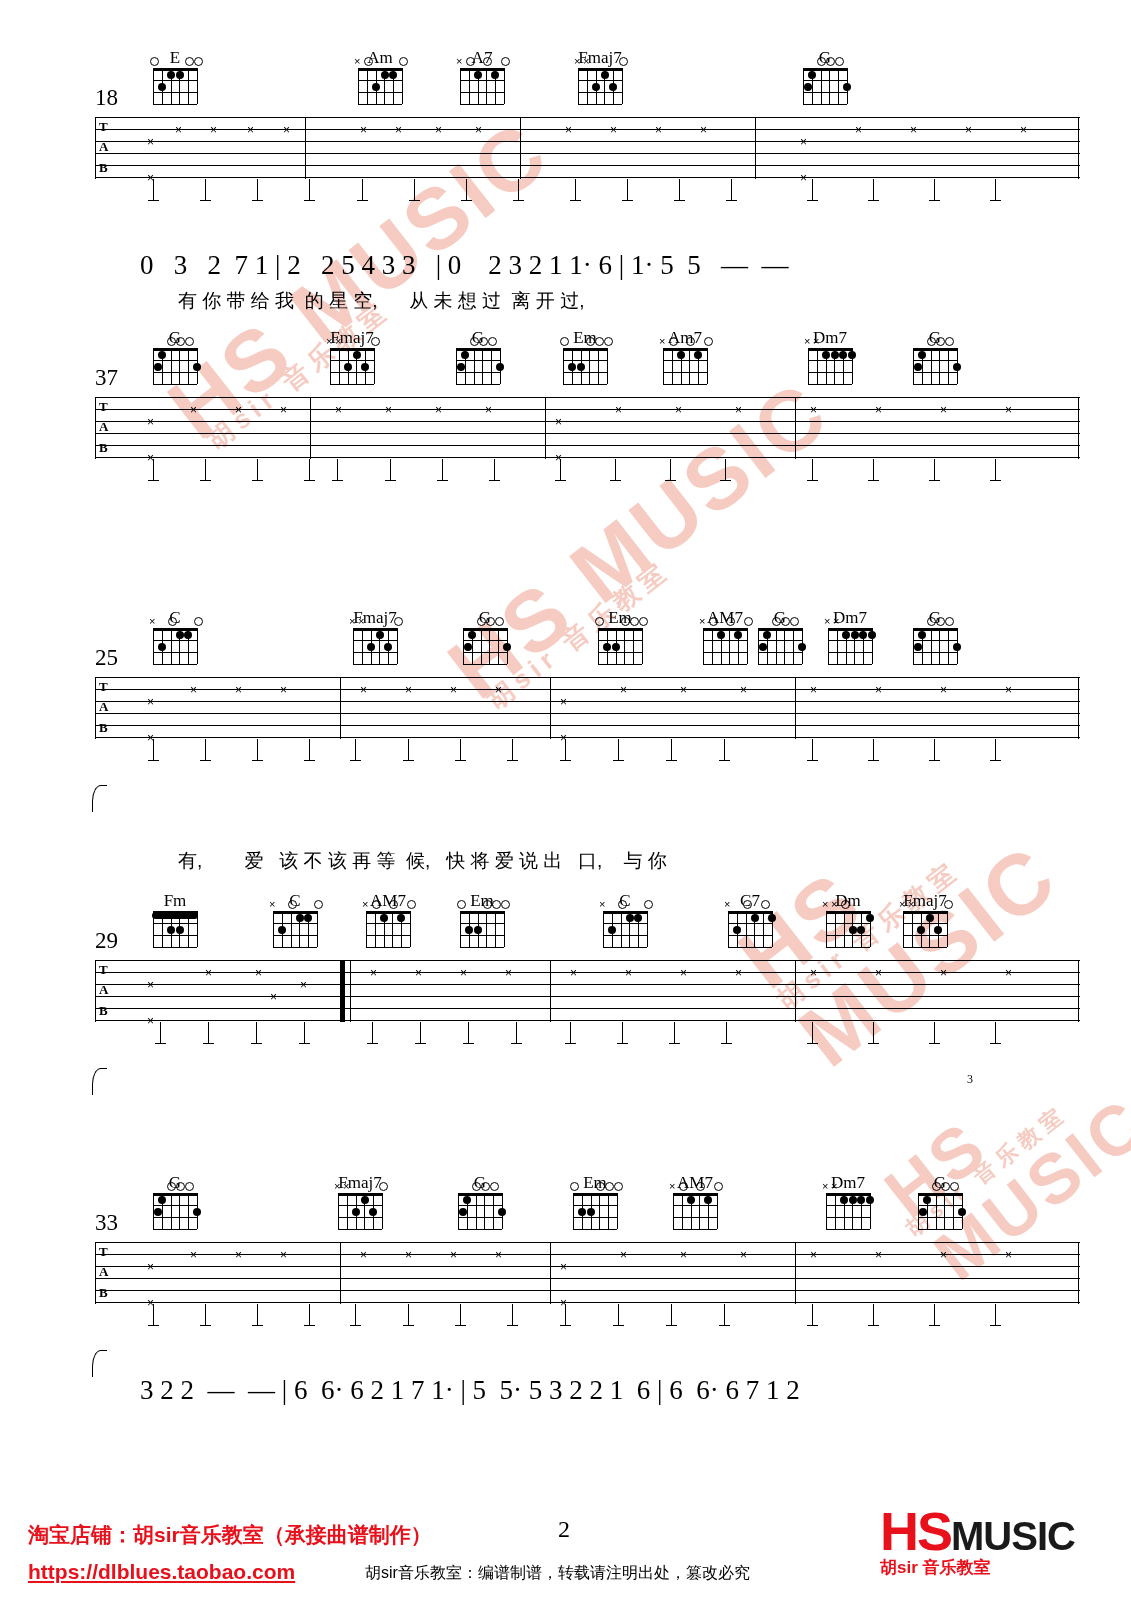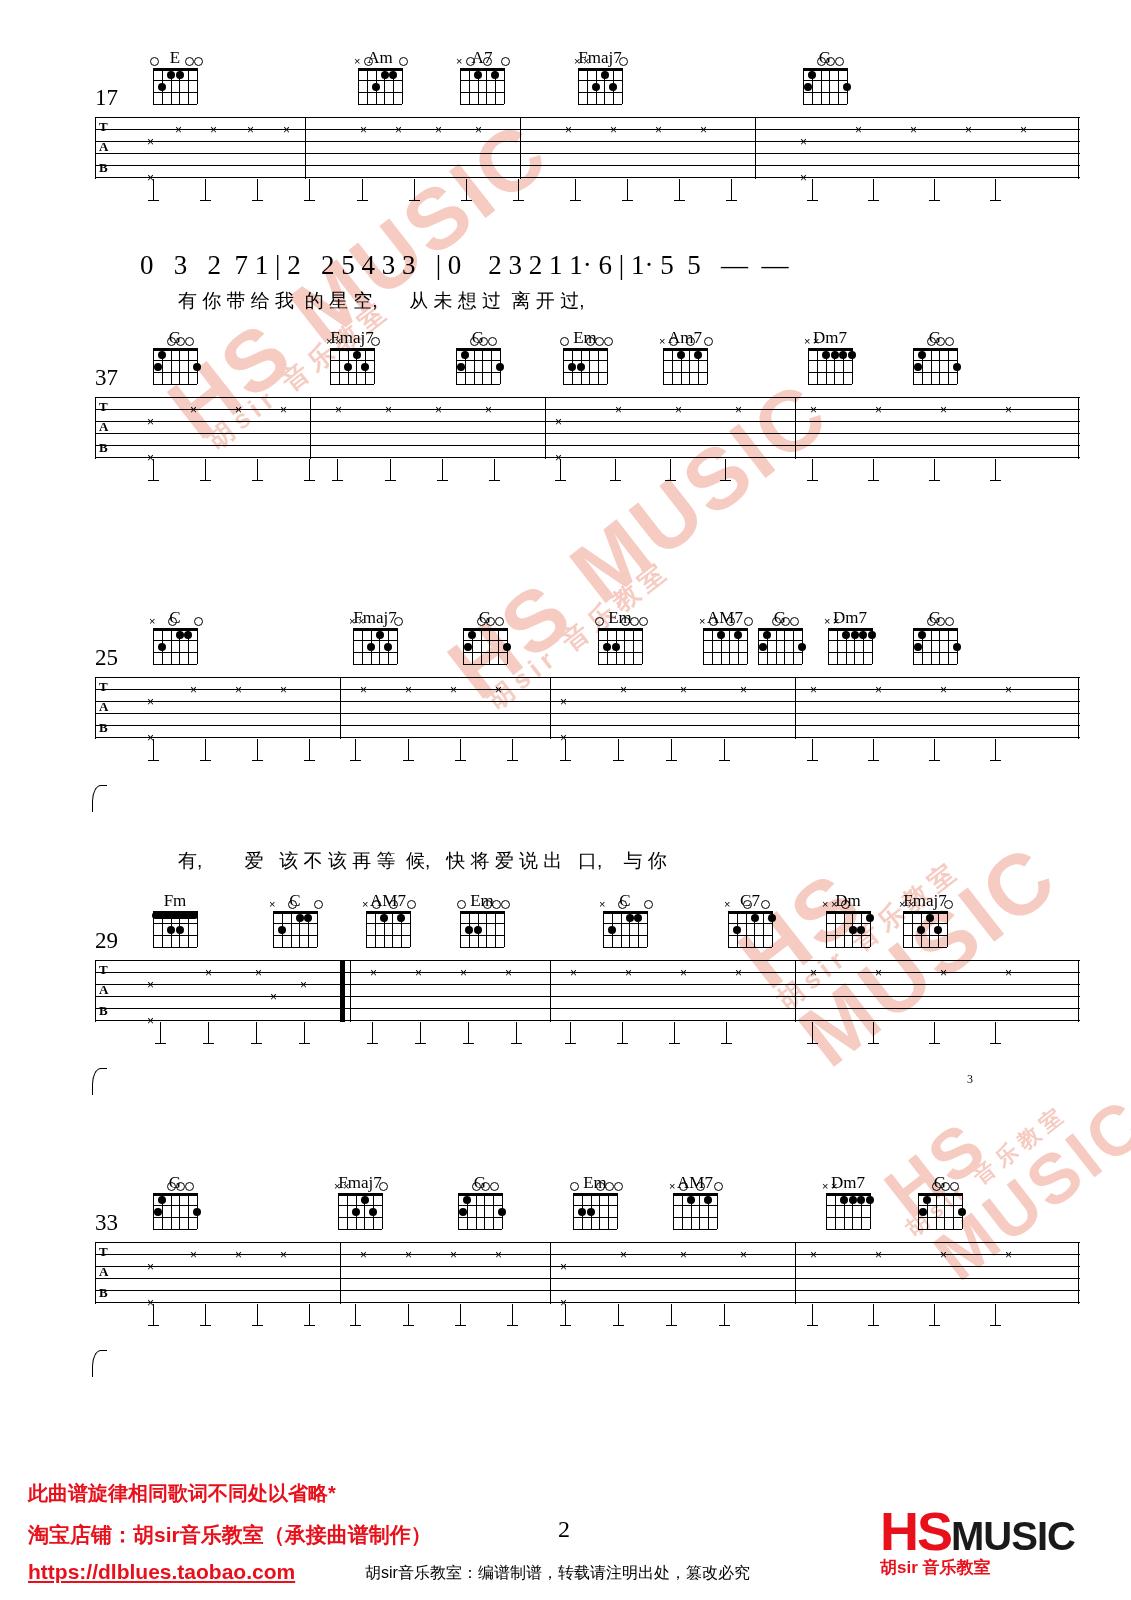--- a/index.html
+++ b/index.html
@@ -67,21 +67,21 @@
   <div class="wm wm1">HS MUSIC</div>
   <div class="wm wm2">胡sir 音乐教室</div>
   <div class="wm wm3">HS MUSIC</div>
   <div class="wm wm4">胡sir 音乐教室</div>
   <div class="wm wm5">HS MUSIC</div>
   <div class="wm wm6">胡sir 音乐教室</div>
   <div class="wm wm7">HS MUSIC</div>
   <div class="wm wm8">胡sir 音乐教室</div>
 
   <div class="system" style="top:45px;height:250px;">
-    <div class="measure-num" style="left:95px;top:40px;">17</div>
+    <div class="measure-num" style="left:95px;top:40px;">18</div>
 
     <div class="chord" style="left:145px;top:3px;">
       <div class="cname">E</div>
       <div class="grid">
         <div class="nut"></div>
         <div class="h" style="top:12px"></div>
           <div class="h" style="top:24px"></div>
           <div class="h" style="top:36px"></div>
         <div class="v" style="left:0"></div>
           <div class="v" style="left:8.8px"></div>
@@ -1107,23 +1107,23 @@
         <div class="strum" style="left:618px;top:134px"></div>
       <div class="strum" style="left:671px;top:134px"></div>
         <div class="strum" style="left:724px;top:134px"></div>
       <div class="strum" style="left:812px;top:134px"></div>
         <div class="strum" style="left:873px;top:134px"></div>
       <div class="strum" style="left:934px;top:134px"></div>
         <div class="strum" style="left:995px;top:134px"></div>
     </div>
 
     <div class="slur" style="left:92px;top:180px;"></div>
+    <div class="notes" style="left:140px;top:205px;">3 2 2  —  — | 6  6· 6 2 1 7 1· | 5  5· 5 3 2 2 1  6 | 6  6· 6 7 1 2</div>
   </div>
 
-  <div class="footer-red" style="left:28px;top:1480px;font-size:20px;">此曲谱旋律相同歌词不同处以省略*</div>
   <div class="footer-red" style="left:28px;top:1521px;font-size:21px;">淘宝店铺：胡sir音乐教室（承接曲谱制作）</div>
   <div class="footer-red" style="left:28px;top:1560px;font-size:21px;text-decoration:underline;">https://dlblues.taobao.com</div>
   <div class="footer-black" style="left:365px;top:1563px;font-size:16px;">胡sir音乐教室：编谱制谱，转载请注明出处，篡改必究</div>
   <div class="pagenum" style="left:558px;top:1516px;">2</div>
 
   <div class="hsbox" style="left:880px;top:1500px;">
     <span class="hs-h">HS</span><span class="hs-music">MUSIC</span>
     <div class="hs-sub" style="margin-top:-6px;">胡sir 音乐教室</div>
   </div>
 

